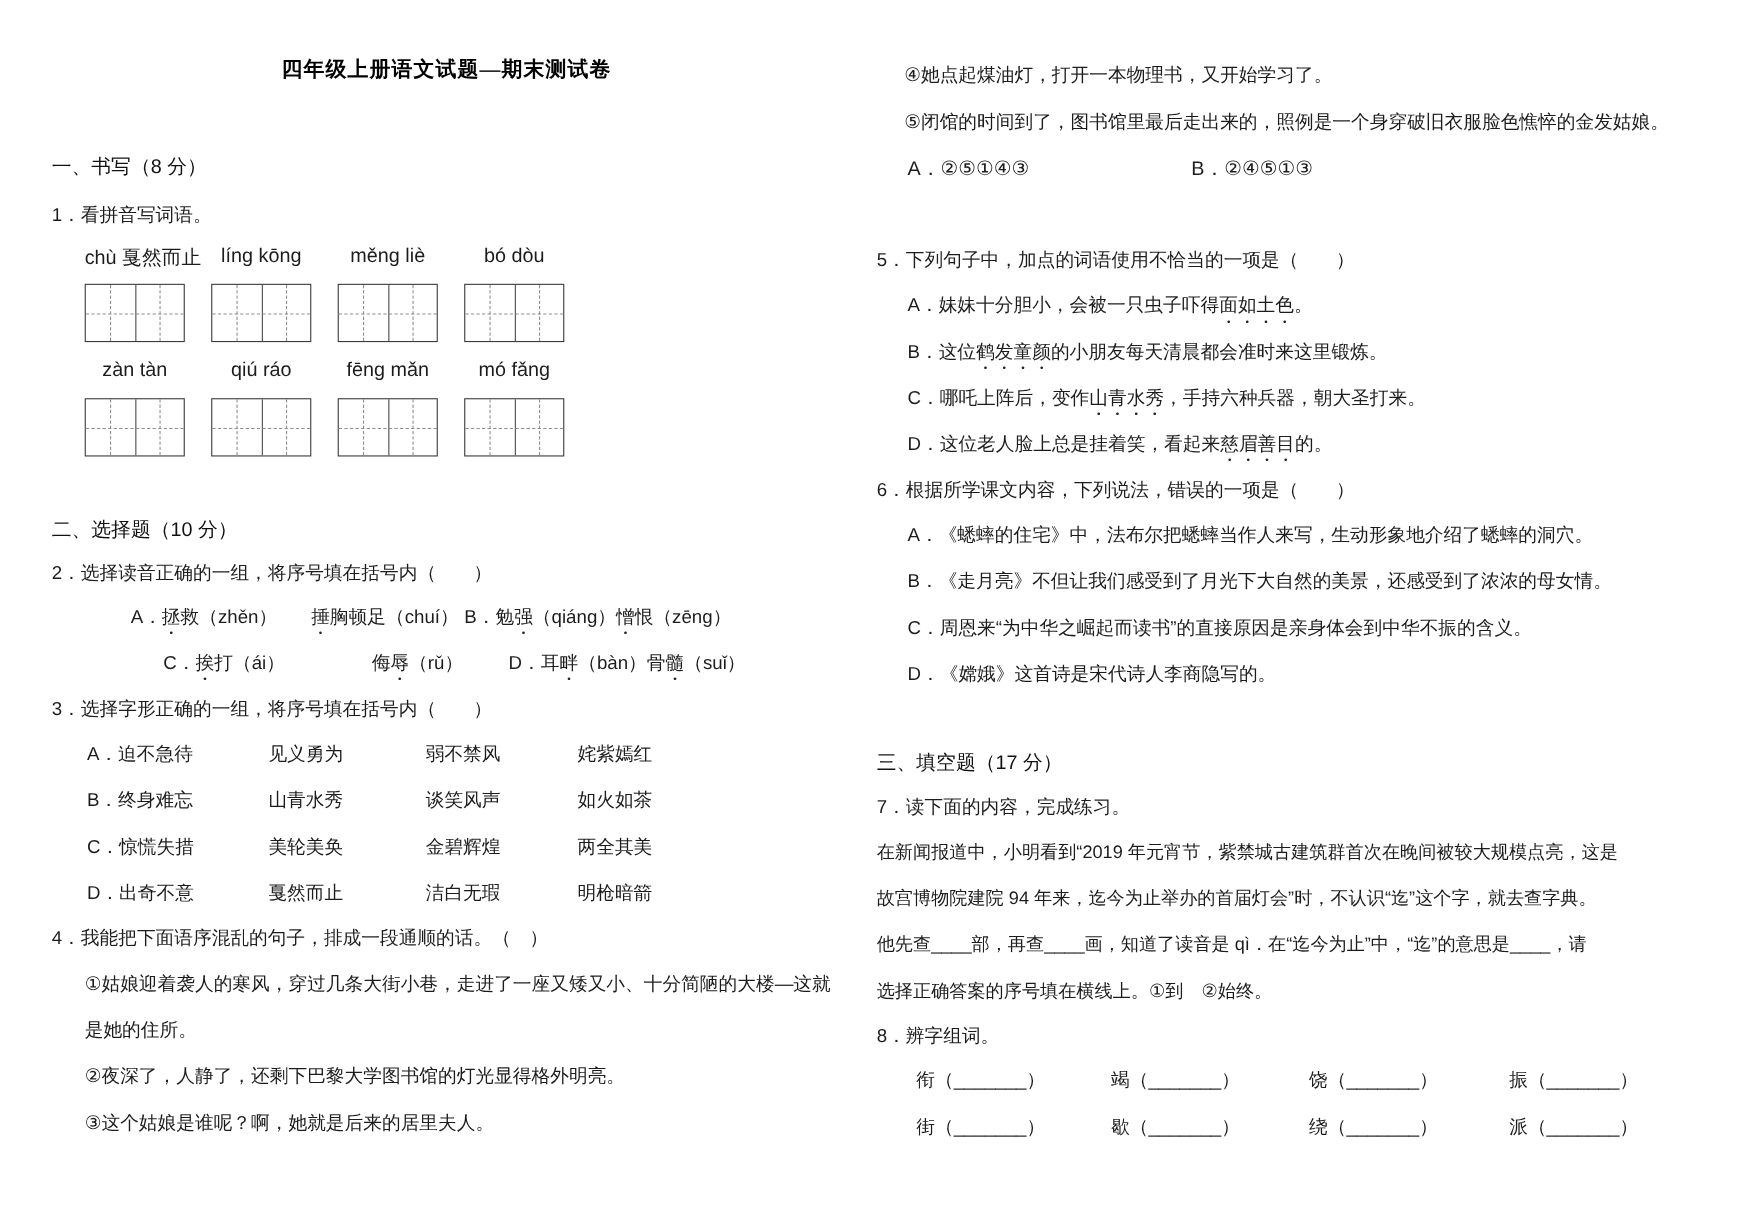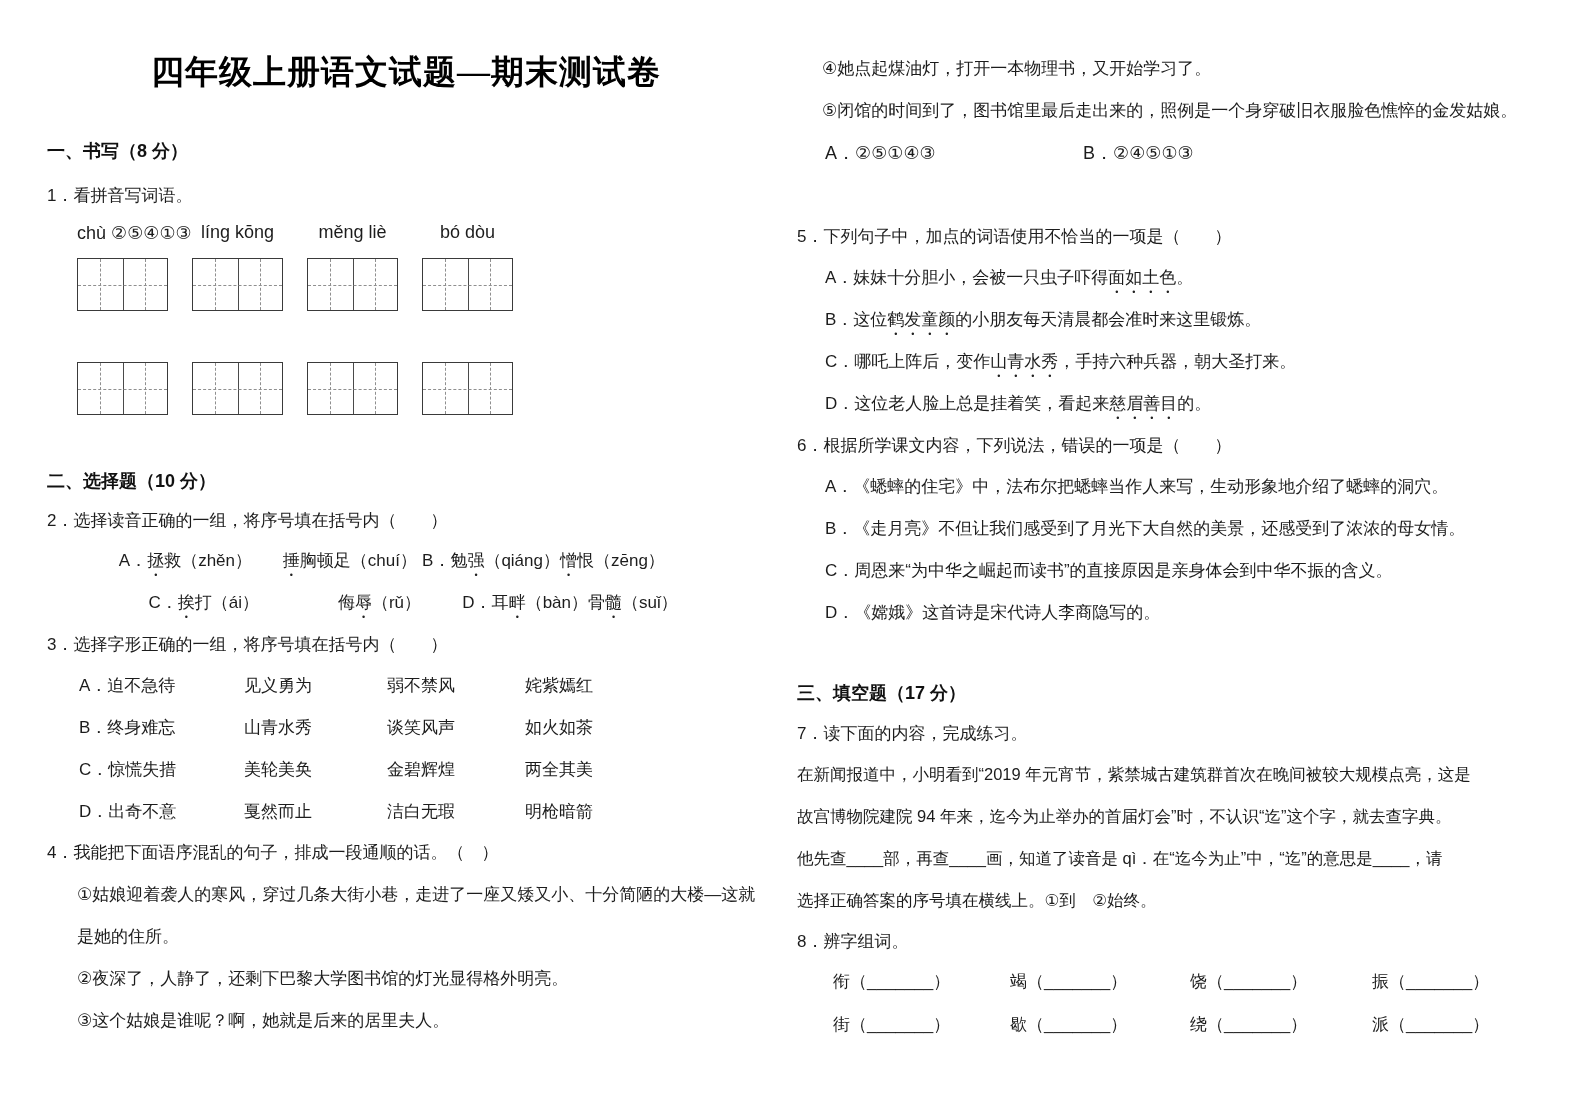--- a/index.html
+++ b/index.html
@@ -1,21 +1,21 @@
 <!DOCTYPE html>
 <html><head>
 <meta charset="utf-8">
 <style>
   html,body{margin:0;padding:0;background:#ffffff;}
   .page{position:relative;width:1583px;height:1118px;background:#ffffff;overflow:hidden;
         font-family:"Liberation Sans","DejaVu Sans",sans-serif;color:#1c1c1c;}
   .abs{position:absolute;}
-  .title{font-family:"Liberation Serif","DejaVu Serif",serif;font-weight:bold;font-size:33px;
+  .title{font-family:"Liberation Serif","DejaVu Serif",serif;font-weight:bold;font-size:19px;
          color:#000;text-align:center;letter-spacing:1px;white-space:nowrap;}
-  .h{font-size:18px;font-weight:bold;color:#111;white-space:nowrap;}
+  .h{font-size:18px;font-weight:normal;color:#111;white-space:nowrap;}
   .t{font-size:17px;white-space:nowrap;text-align:right;}
   .sm{font-size:16.5px;white-space:nowrap;}
   .pinrow{display:flex;gap:24px;font-size:18px;}
   .pinrow span{display:inline-block;width:91px;text-align:center;white-space:nowrap;}
   .gridrow{display:flex;gap:24px;}
   .wgrid{position:relative;width:91px;height:53px;border:1.6px solid #3a3a3a;box-sizing:border-box;background:#fff;}
   .gl{position:absolute;display:block;}
   .vm{left:50%;top:0;bottom:0;width:0;border-left:1.3px solid #4a4a4a;}
   .vq{top:0;bottom:0;width:0;border-left:1px dashed #8f8f8f;}
   .vq.a{left:25%;} .vq.b{left:75%;}
@@ -32,21 +32,21 @@
 <body>
 
 <div class="page">
 
   <div class="abs title" style="left:47px;top:50px;width:718px;">四年级上册语文试题—期末测试卷</div>
 
   <div class="abs h" style="left:47px;top:139px;">一、书写（8 分）</div>
   <div class="abs t" style="left:47px;top:184px;">1．看拼音写词语。</div>
 
   <div class="abs pinrow" style="left:77px;top:222px;">
-    <span>chù ②⑤④①③</span>
+    <span>chù 戛然而止</span>
     <span>líng kōng</span>
     <span>měng liè</span>
     <span>bó dòu</span>
   </div>
 
   <div class="abs gridrow" style="left:77px;top:258px;">
     <div class="wgrid">
         <i class="gl vm"></i>
         <i class="gl vq a"></i>
         <i class="gl vq b"></i>
@@ -65,20 +65,26 @@
         <i class="gl hm"></i>
       </div>
     <div class="wgrid">
         <i class="gl vm"></i>
         <i class="gl vq a"></i>
         <i class="gl vq b"></i>
         <i class="gl hm"></i>
       </div>
   </div>
 
+  <div class="abs pinrow" style="left:77px;top:326px;">
+    <span>zàn tàn</span>
+    <span>qiú ráo</span>
+    <span>fēng mǎn</span>
+    <span>mó fǎng</span>
+  </div>
 
   <div class="abs gridrow" style="left:77px;top:362px;">
     <div class="wgrid">
         <i class="gl vm"></i>
         <i class="gl vq a"></i>
         <i class="gl vq b"></i>
         <i class="gl hm"></i>
       </div>
     <div class="wgrid">
         <i class="gl vm"></i>

